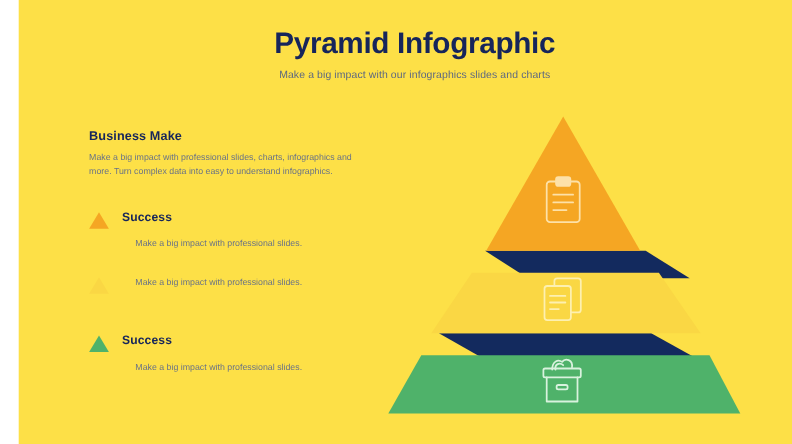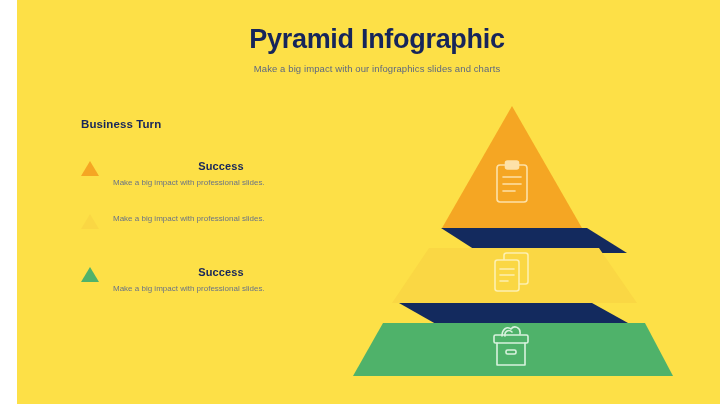--- a/index.html
+++ b/index.html
@@ -92,27 +92,26 @@
   .bullet-tri.c-orange { border-bottom-color: #f5a623; }
   .bullet-tri.c-yellow { border-bottom-color: #fad744; }
   .bullet-tri.c-green  { border-bottom-color: #4fb26a; }
 
   .item-title {
     font-size: 11px;
     font-weight: bold;
     color: #16255b;
     margin: 0 0 5px 0;
     letter-spacing: 0.1px;
-    text-align: center;
   }
   .item-desc {
     font-size: 8px;
     color: #6a7386;
     line-height: 12px;
-    margin: 2px;
+    margin: 12px;
     padding-left: 0;
   }
 
   
   .pyramid-wrap {
     position: absolute;
     left: 320px;
     top: 95px;
     width: 380px;
     height: 300px;
@@ -135,21 +134,22 @@
 <div class="slide">
 
   <div class="header">
     <h1 class="title">Pyramid Infographic</h1>
     <p class="subtitle">Make a big impact with our infographics slides and charts</p>
   </div>
 
   <div class="left-col">
 
     <div>
-      <div class="intro-heading">Business Turn</div>
+      <div class="intro-heading">Business Make</div>
+      <p class="intro-body">Make a big impact with professional slides, charts, infographics and more. Turn complex data into easy to understand infographics.</p>
     </div>
 
     <div class="item-list">
 
       <div class="item">
         <span class="bullet-tri c-orange"></span>
         <div class="item-title">Success</div>
         <p class="item-desc">Make a big impact with professional slides.</p>
       </div>
 

